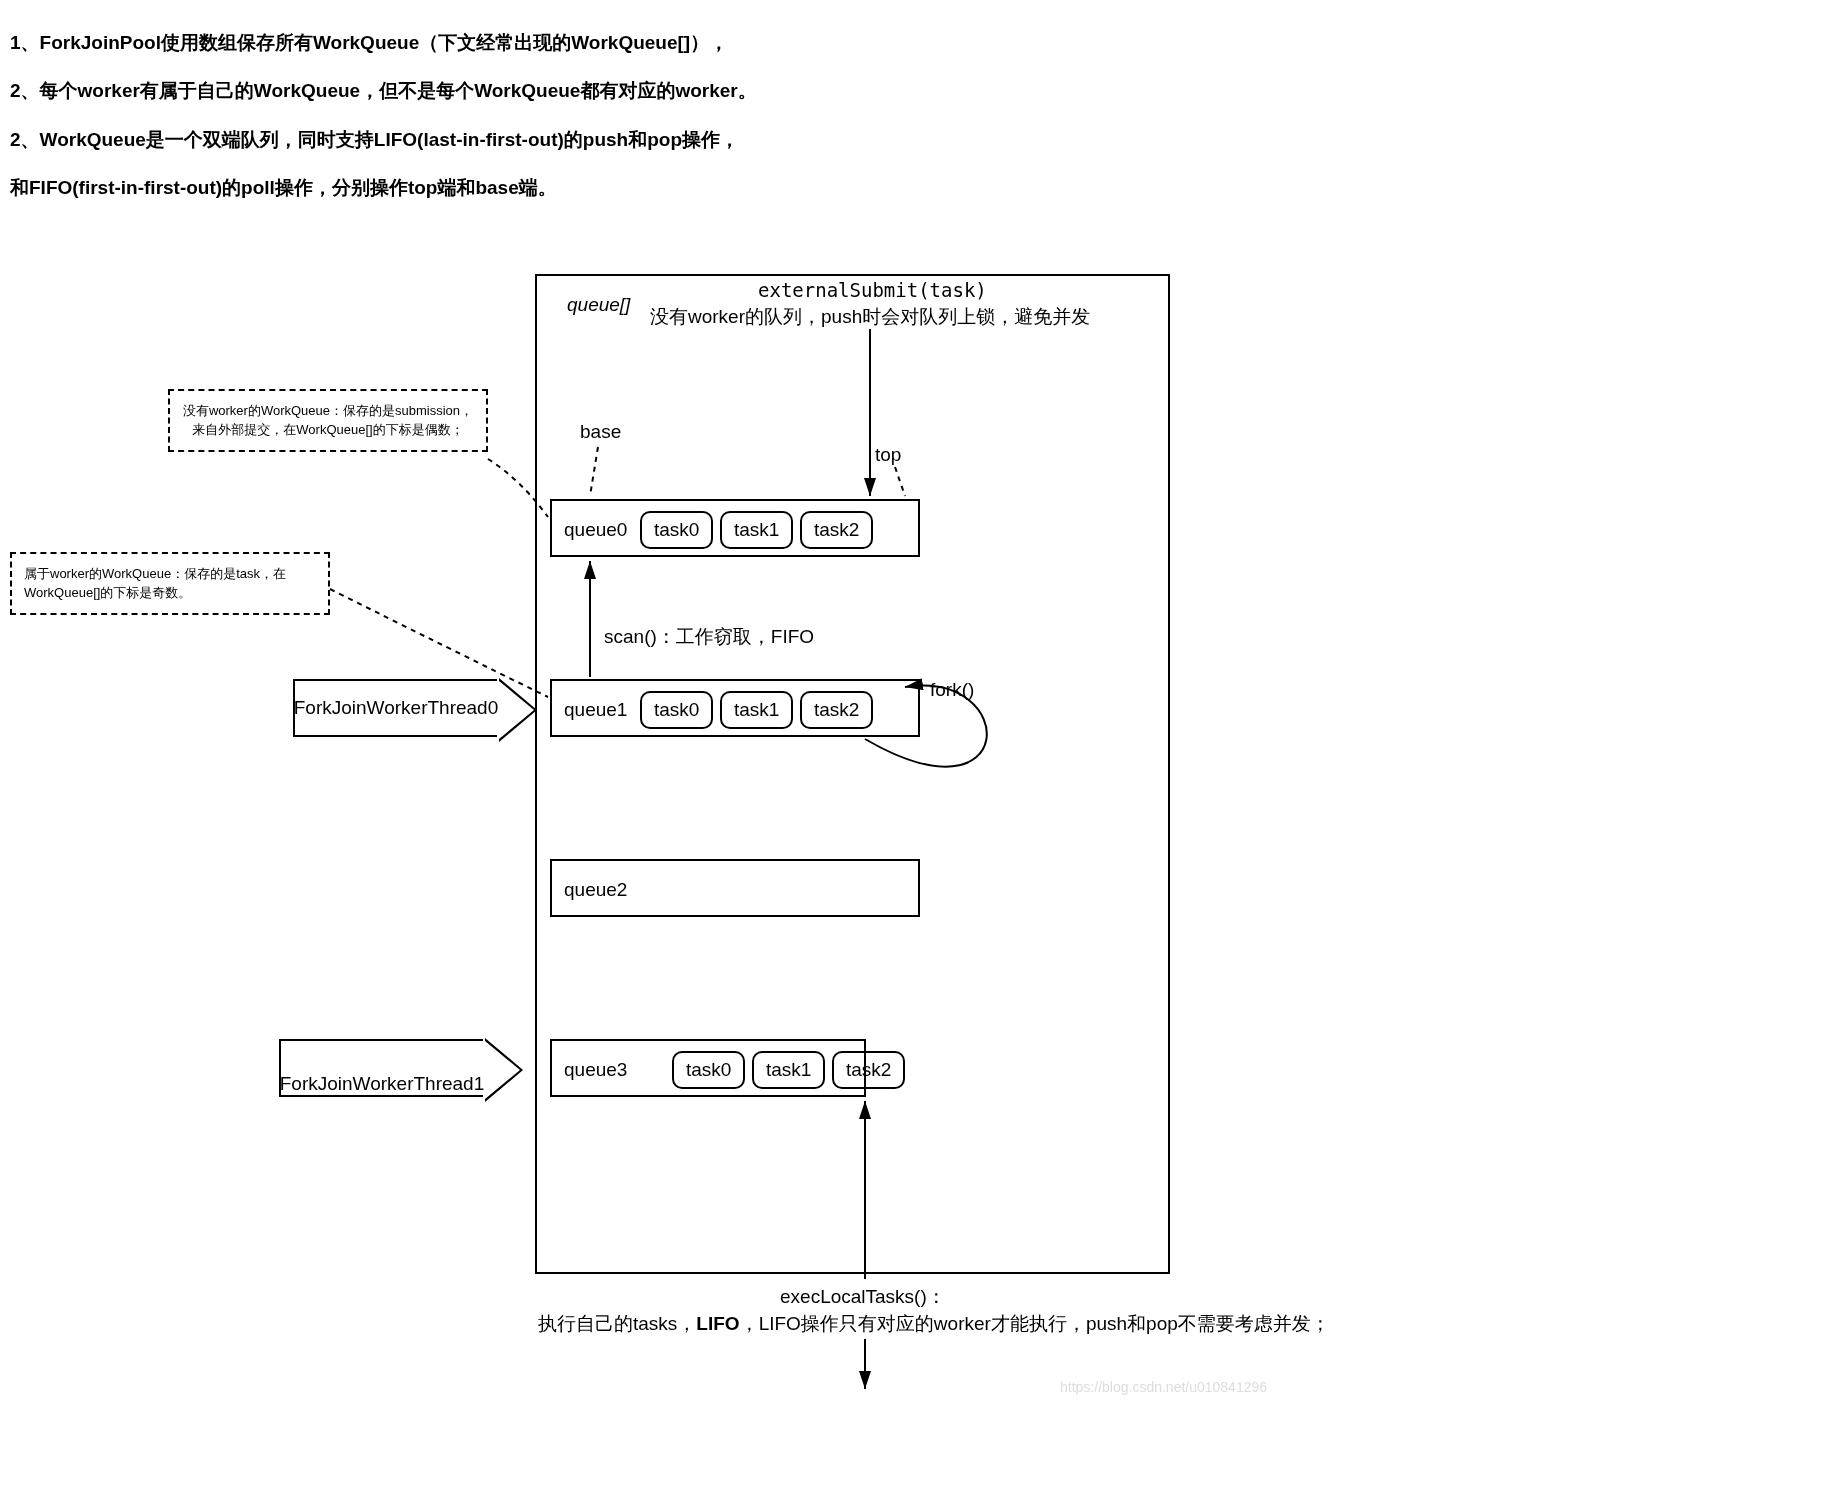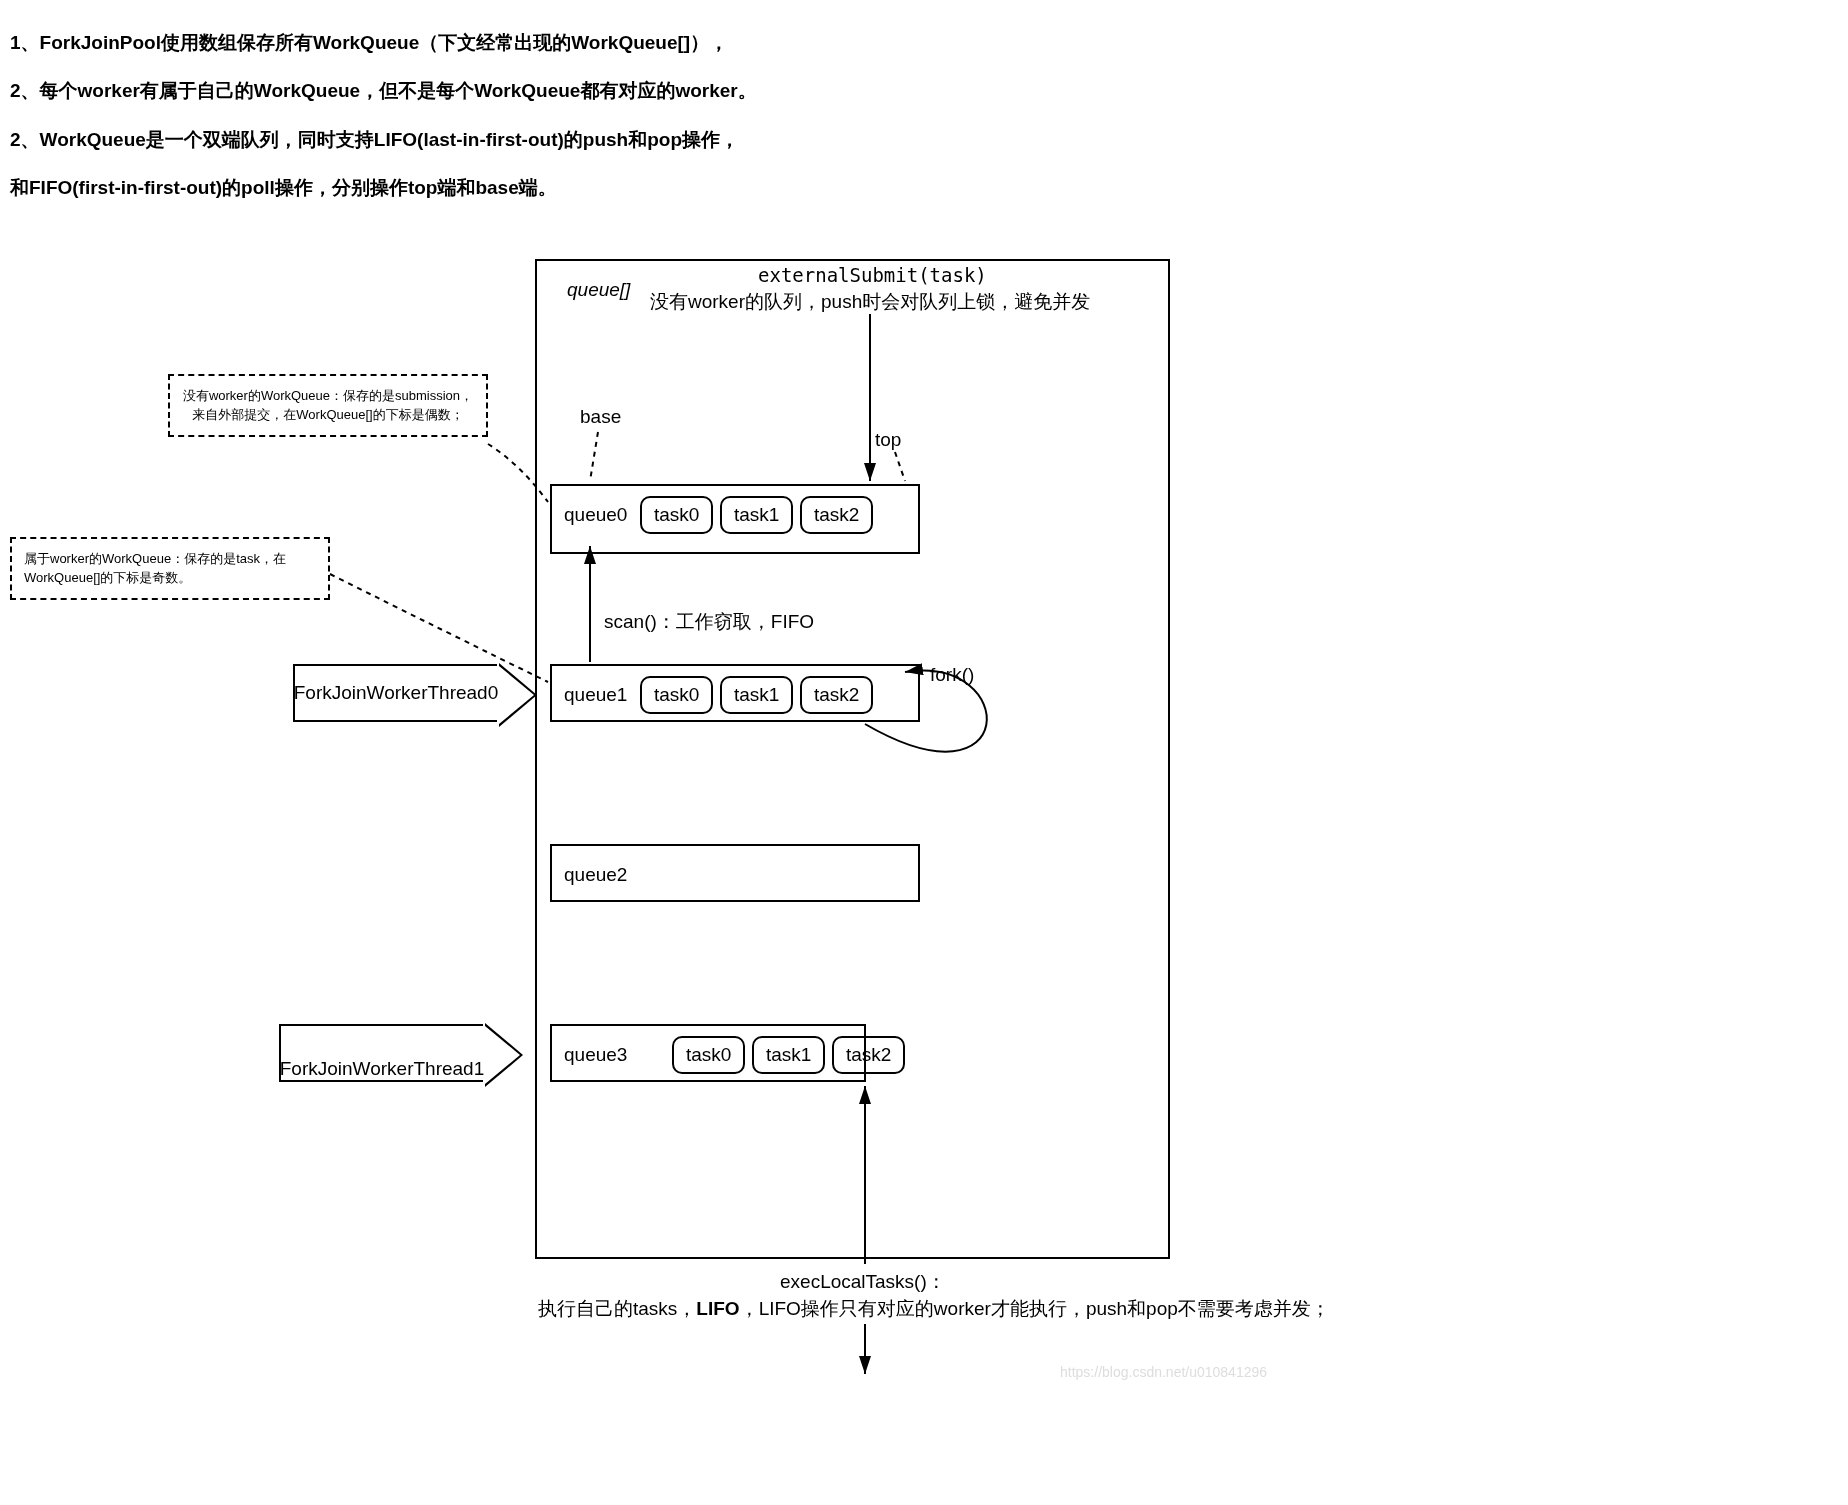--- a/index.html
+++ b/index.html
@@ -4,21 +4,21 @@
 <style>
   * { box-sizing: border-box; }
   body {
     margin: 0;
     padding: 20px 10px;
     font-family: Arial, "Microsoft YaHei", sans-serif;
     background: #fff;
     color: #000;
     width: 1848px;
   }
-  .intro { margin-bottom: 30px; }
+  .intro { margin-bottom: 45px; }
   .intro p {
     font-weight: bold;
     font-size: 19px;
     line-height: 1.6;
     margin: 8px 0 18px 0;
   }
   .diagram {
     position: relative;
     width: 1800px;
     height: 1260px;
@@ -98,21 +98,21 @@
   <div class="abs" style="left:865px; top:195px;">top</div>
 
   <div class="abs dashed-box" style="left:158px; top:140px; width:320px;">
     <span>没有worker的WorkQueue：保存的是submission，来自外部提交，在WorkQueue[]的下标是偶数；</span>
   </div>
 
   <div class="abs dashed-box" style="left:0px; top:303px; width:320px; text-align:left;">
     <span>属于worker的WorkQueue：保存的是task，在WorkQueue[]的下标是奇数。</span>
   </div>
 
-  <div class="abs container-box" style="left:540px; top:250px; width:370px; height:70px;padding-left:14px;">
+  <div class="abs container-box" style="left:540px; top:250px; width:370px; height:58px;padding-left:14px;">
     <span class="abs queue-label" style="left:0; top:8px;">queue0</span>
     <span class="abs task-box" style="left:88px; top:10px;">task0</span>
     <span class="abs task-box" style="left:168px; top:10px;">task1</span>
     <span class="abs task-box" style="left:248px; top:10px;">task2</span>
   </div>
 
   <div class="abs" style="left:594px; top:375px;">scan()：工作窃取，FIFO</div>
 
   <div class="abs container-box" style="left:540px; top:430px; width:370px; height:58px;">
     <span class="abs queue-label" style="left:0; top:8px;">queue1</span>

